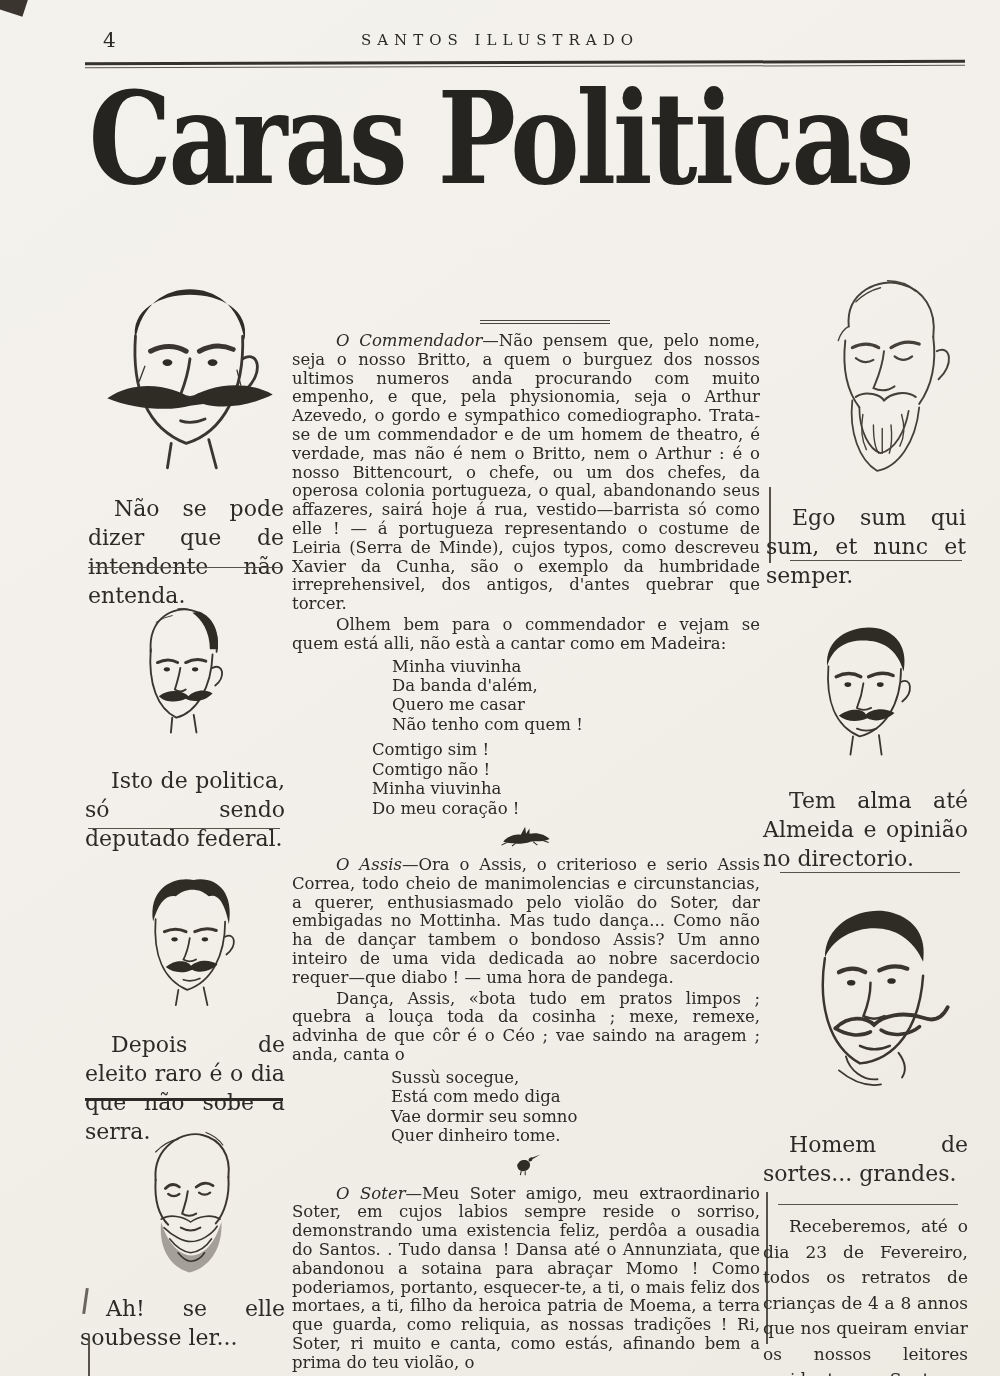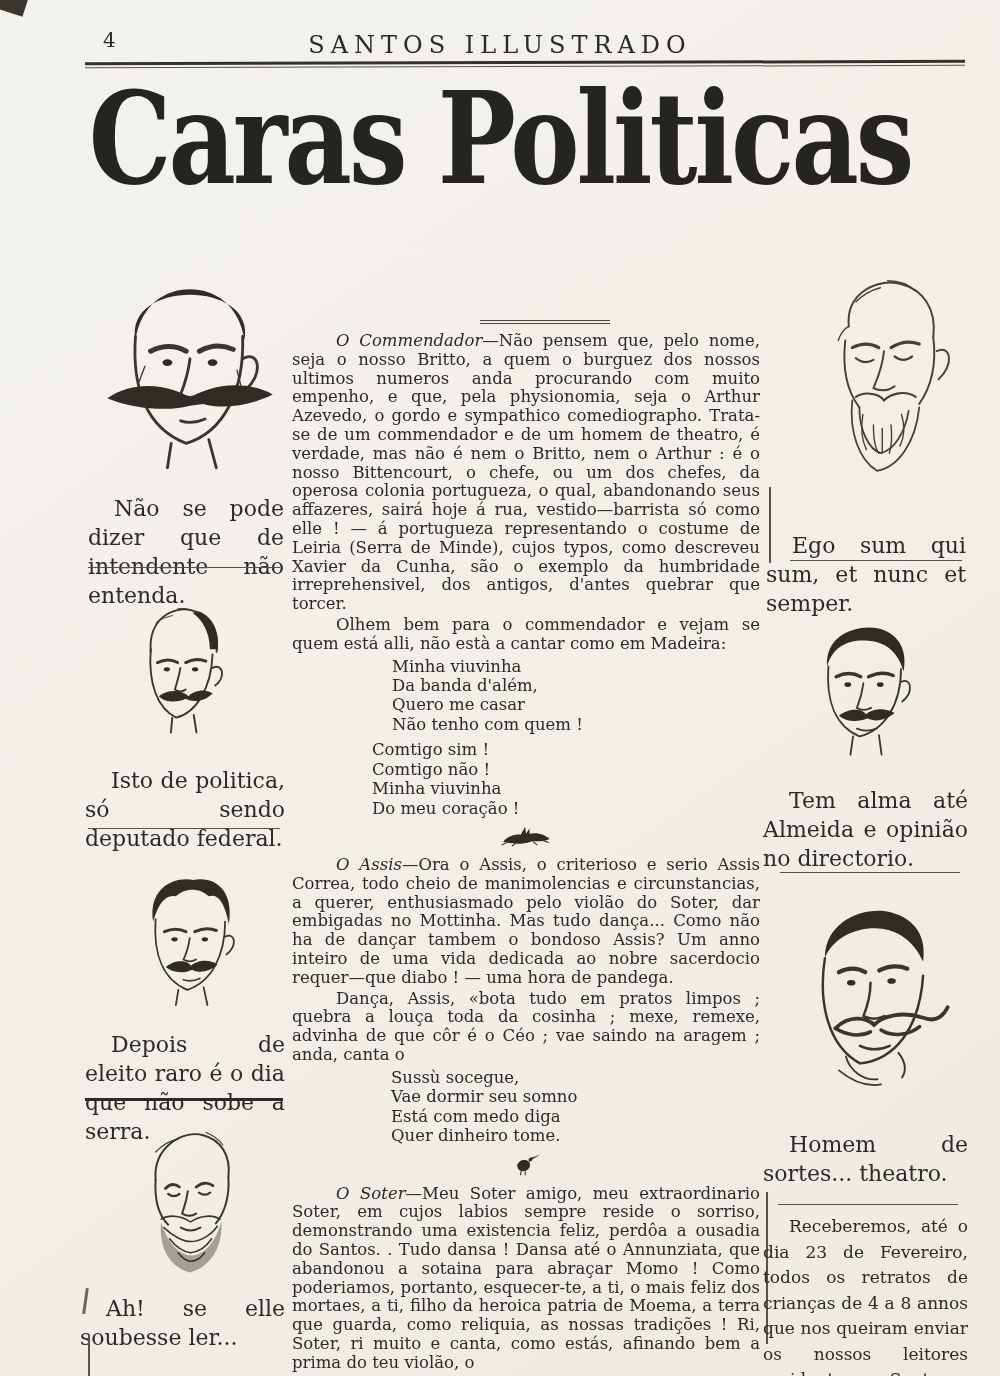--- a/index.html
+++ b/index.html
@@ -8,21 +8,21 @@
     position:relative;
     width:1000px;height:1376px;
     margin:0 auto;
     background:linear-gradient(145deg,#f4f2ec 0%,#f1efe8 55%,#edeae2 100%);
     font-family:"DejaVu Serif", serif;
     color:#2c2a26;
     overflow:hidden;
   }
   
   .page-number{position:absolute;left:103px;top:28px;font-size:20px;}
-  .masthead{position:absolute;left:0;right:0;top:31px;text-align:center;font-size:24px;letter-spacing:6px;}
+  .masthead{position:absolute;left:0;right:0;top:31px;text-align:center;font-size:15px;letter-spacing:6px;}
   .header-rule-a{position:absolute;left:85px;top:61px;width:880px;height:2.5px;background:#35322c;transform:rotate(-0.15deg);}
   .header-rule-b{position:absolute;left:85px;top:66px;width:880px;height:1px;background:#5a564e;transform:rotate(-0.15deg);}
   
   .main-title{
     position:absolute;left:0;right:0;top:74px;text-align:center;
     font-family:"DejaVu Serif", serif;font-weight:bold;
     font-size:104px;letter-spacing:-3px;line-height:1.05;
     transform:scaleY(1.22);transform-origin:50% 10%;
     color:#262420;
   }
@@ -198,22 +198,22 @@
         <path d="M10,21 l-6,3 M20,22 l-4,3 M40,20 l5,4 M52,19 l6,2" stroke="#2f2b25" stroke-width="1.2" fill="none"></path>
       </svg>
     </div>
 
     <p class="para-indent"><span class="lead">O Assis</span><span>—Ora o Assis, o criterioso e serio Assis Correa, todo cheio de manimolencias e circunstancias, a querer, enthusiasmado pelo violão do Soter, dar embigadas no Mottinha.  Mas tudo dança...  Como não ha de dançar tambem o bondoso Assis? Um anno inteiro de uma vida dedicada ao nobre sacerdocio requer—que diabo ! — uma hora de pandega.</span></p>
 
     <p class="para-indent"><span>Dança,  Assis, «bota tudo em pratos limpos ; quebra a louça toda da cosinha ; mexe, remexe, advinha de que côr é o Céo ; vae saindo na aragem ; anda, canta o</span></p>
 
     <div class="verse v2">
       <div class="vline">Sussù socegue,</div>
+      <div class="vline">Está com medo diga</div>
       <div class="vline">Vae dormir seu somno</div>
-      <div class="vline">Está com medo diga</div>
       <div class="vline">Quer dinheiro tome.</div>
     </div>
 
     <div class="ornament">
       <svg viewBox="0 0 40 30" width="32" height="24">
         <path d="M12,12 C18,8 25,11 25,16 C25,21 21,24 16,24 C11,24 9,20 9,16 Z" fill="#2f2b25"></path>
         <path d="M23,10 C24,7 27,6 28,7 L38,3 L28,9 C28,11 26,12 24,12 Z" fill="#2f2b25"></path>
         <path d="M14,24 L13,29 M19,24 L19,29" stroke="#2f2b25" stroke-width="1.3" fill="none"></path>
       </svg>
     </div>
@@ -238,21 +238,21 @@
         <path d="M80,52 C88,48 90,60 81,68"></path>
         <path d="M32,50 Q40,46 47,50 M54,50 Q62,45 70,48" stroke-width="1.8"></path>
         <path d="M34,56 q5,4 10,1 M56,55 q5,4 10,0" stroke-width="1.2"></path>
         <path d="M50,52 C49,62 46,68 44,73 Q50,76 56,72"></path>
         <path d="M32,80 C30,98 36,114 46,120 C58,118 68,104 70,84 M36,84 C36,98 42,108 48,110 C56,108 62,98 64,86" stroke-width="1"></path>
         <path d="M38,88 q-2,12 2,20 M60,88 q3,10 -1,18 M44,94 q0,12 3,16 M54,94 q1,10 -1,16 M49,96 l0,14" stroke-width="0.8"></path>
         <path d="M34,78 C40,74 48,77 50,80 C54,76 62,74 68,78" stroke-width="1.2"></path>
       </g>
     </svg>
   </div>
-  <div class="caption" style="left:766px;top:503px;width:200px;margin-top:28px;">
+  <div class="caption" style="left:766px;top:503px;width:200px;">
     <span class="cap-in">Ego sum qui sum, et nunc et semper.</span>
   </div>
   <div class="rule thin" style="left:790px;top:560px;width:172px;"></div>
 
   <div class="portrait" style="left:792px;top:612px;width:148px;height:162px;">
     <svg viewBox="0 0 100 125">
       <g stroke="#3a362f" fill="none" stroke-width="1.4" stroke-linecap="round">
         <path d="M20,42 C18,14 50,8 64,14 C76,19 82,30 79,46 C74,28 62,22 48,22 C34,22 24,28 20,42 Z" fill="#2f2b25" stroke="none"></path>
         <path d="M21,42 C19,68 26,88 45,96 C64,91 77,72 77,44"></path>
         <path d="M77,54 C85,50 87,62 78,69"></path>
@@ -283,21 +283,21 @@
         <path d="M48,54 C48,62 46,68 44,73 Q50,76 56,73"></path>
         <path d="M28,80 C36,72 46,74 50,78 C55,73 66,70 78,74 C86,77 90,72 92,68" stroke-width="2.2"></path>
         <path d="M28,80 C34,84 42,85 48,82 M54,81 C60,85 70,84 76,79" stroke-width="2"></path>
         <path d="M42,90 Q50,94 59,90"></path>
         <path d="M34,96 C36,104 44,110 52,109 M64,94 q6,8 2,14" stroke-width="1.1"></path>
         <path d="M30,104 q12,10 24,8" stroke-width="1"></path>
       </g>
     </svg>
   </div>
   <div class="caption" style="left:763px;top:1130px;width:205px;">
-    <span class="cap-in">Homem de sortes... theatro.</span>
+    <span class="cap-in">Homem de sortes... grandes.</span>
   </div>
   <div class="rule thin" style="left:778px;top:1204px;width:180px;"></div>
 
   <div class="vrule" style="left:766px;top:1192px;height:152px;"></div>
 
   <div class="notice" style="left:763px;top:1214px;width:205px;">
     <span class="cap-in">Receberemos, até o dia 23 de Fevereiro, todos os retratos de crianças de 4 a 8 annos que nos queiram enviar os nossos leitores residentes em Santos.</span>
   </div>
 
 </div>

